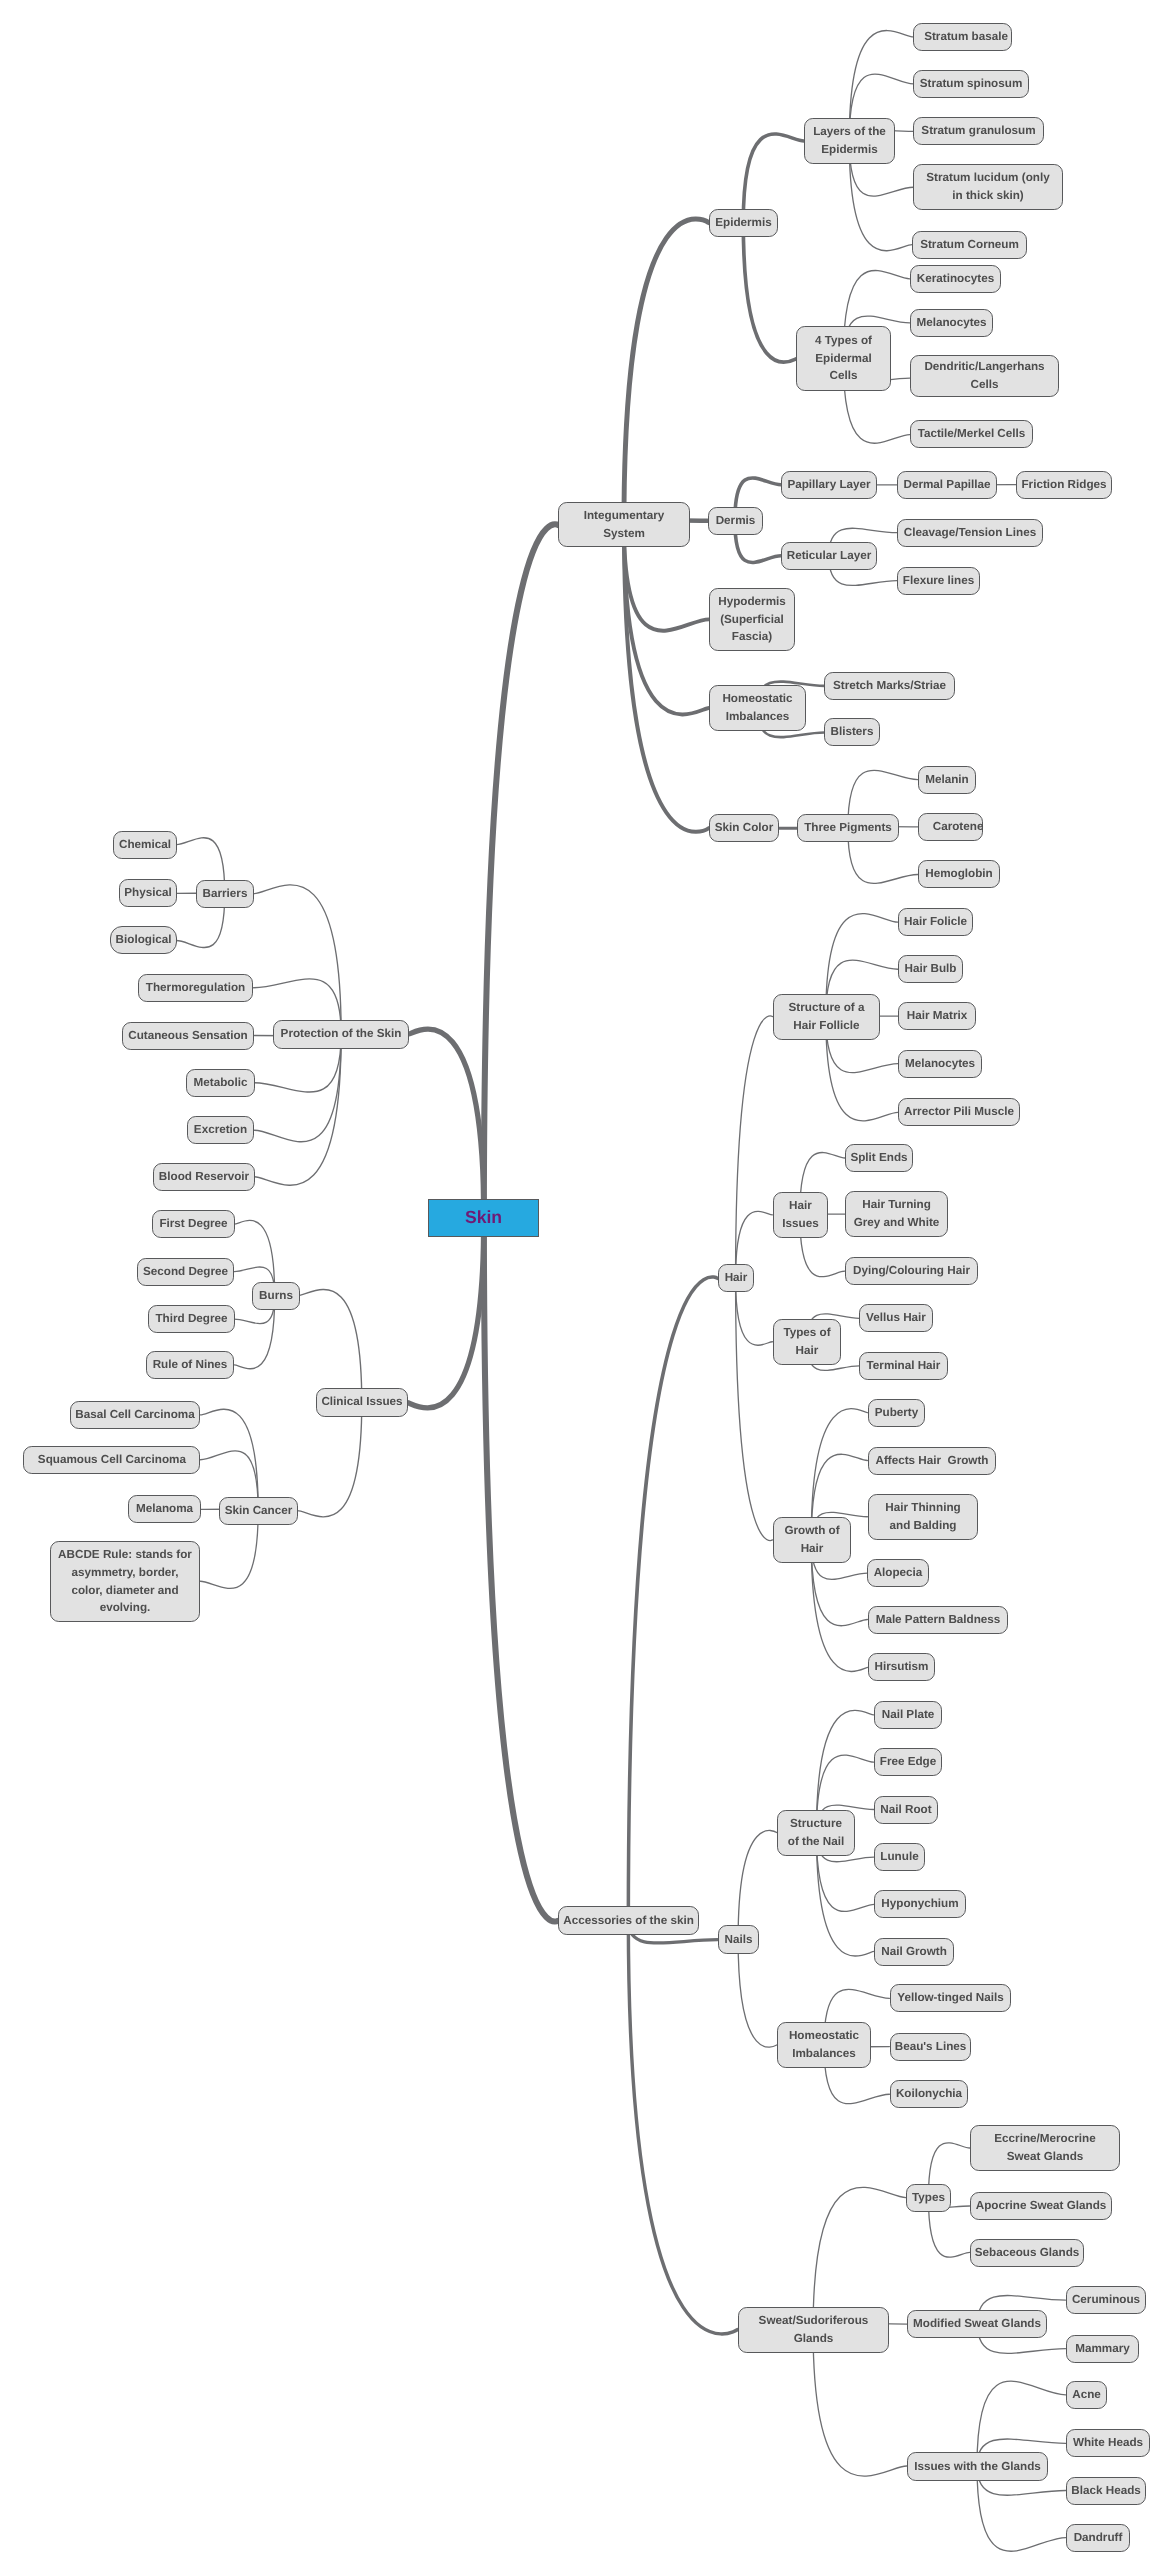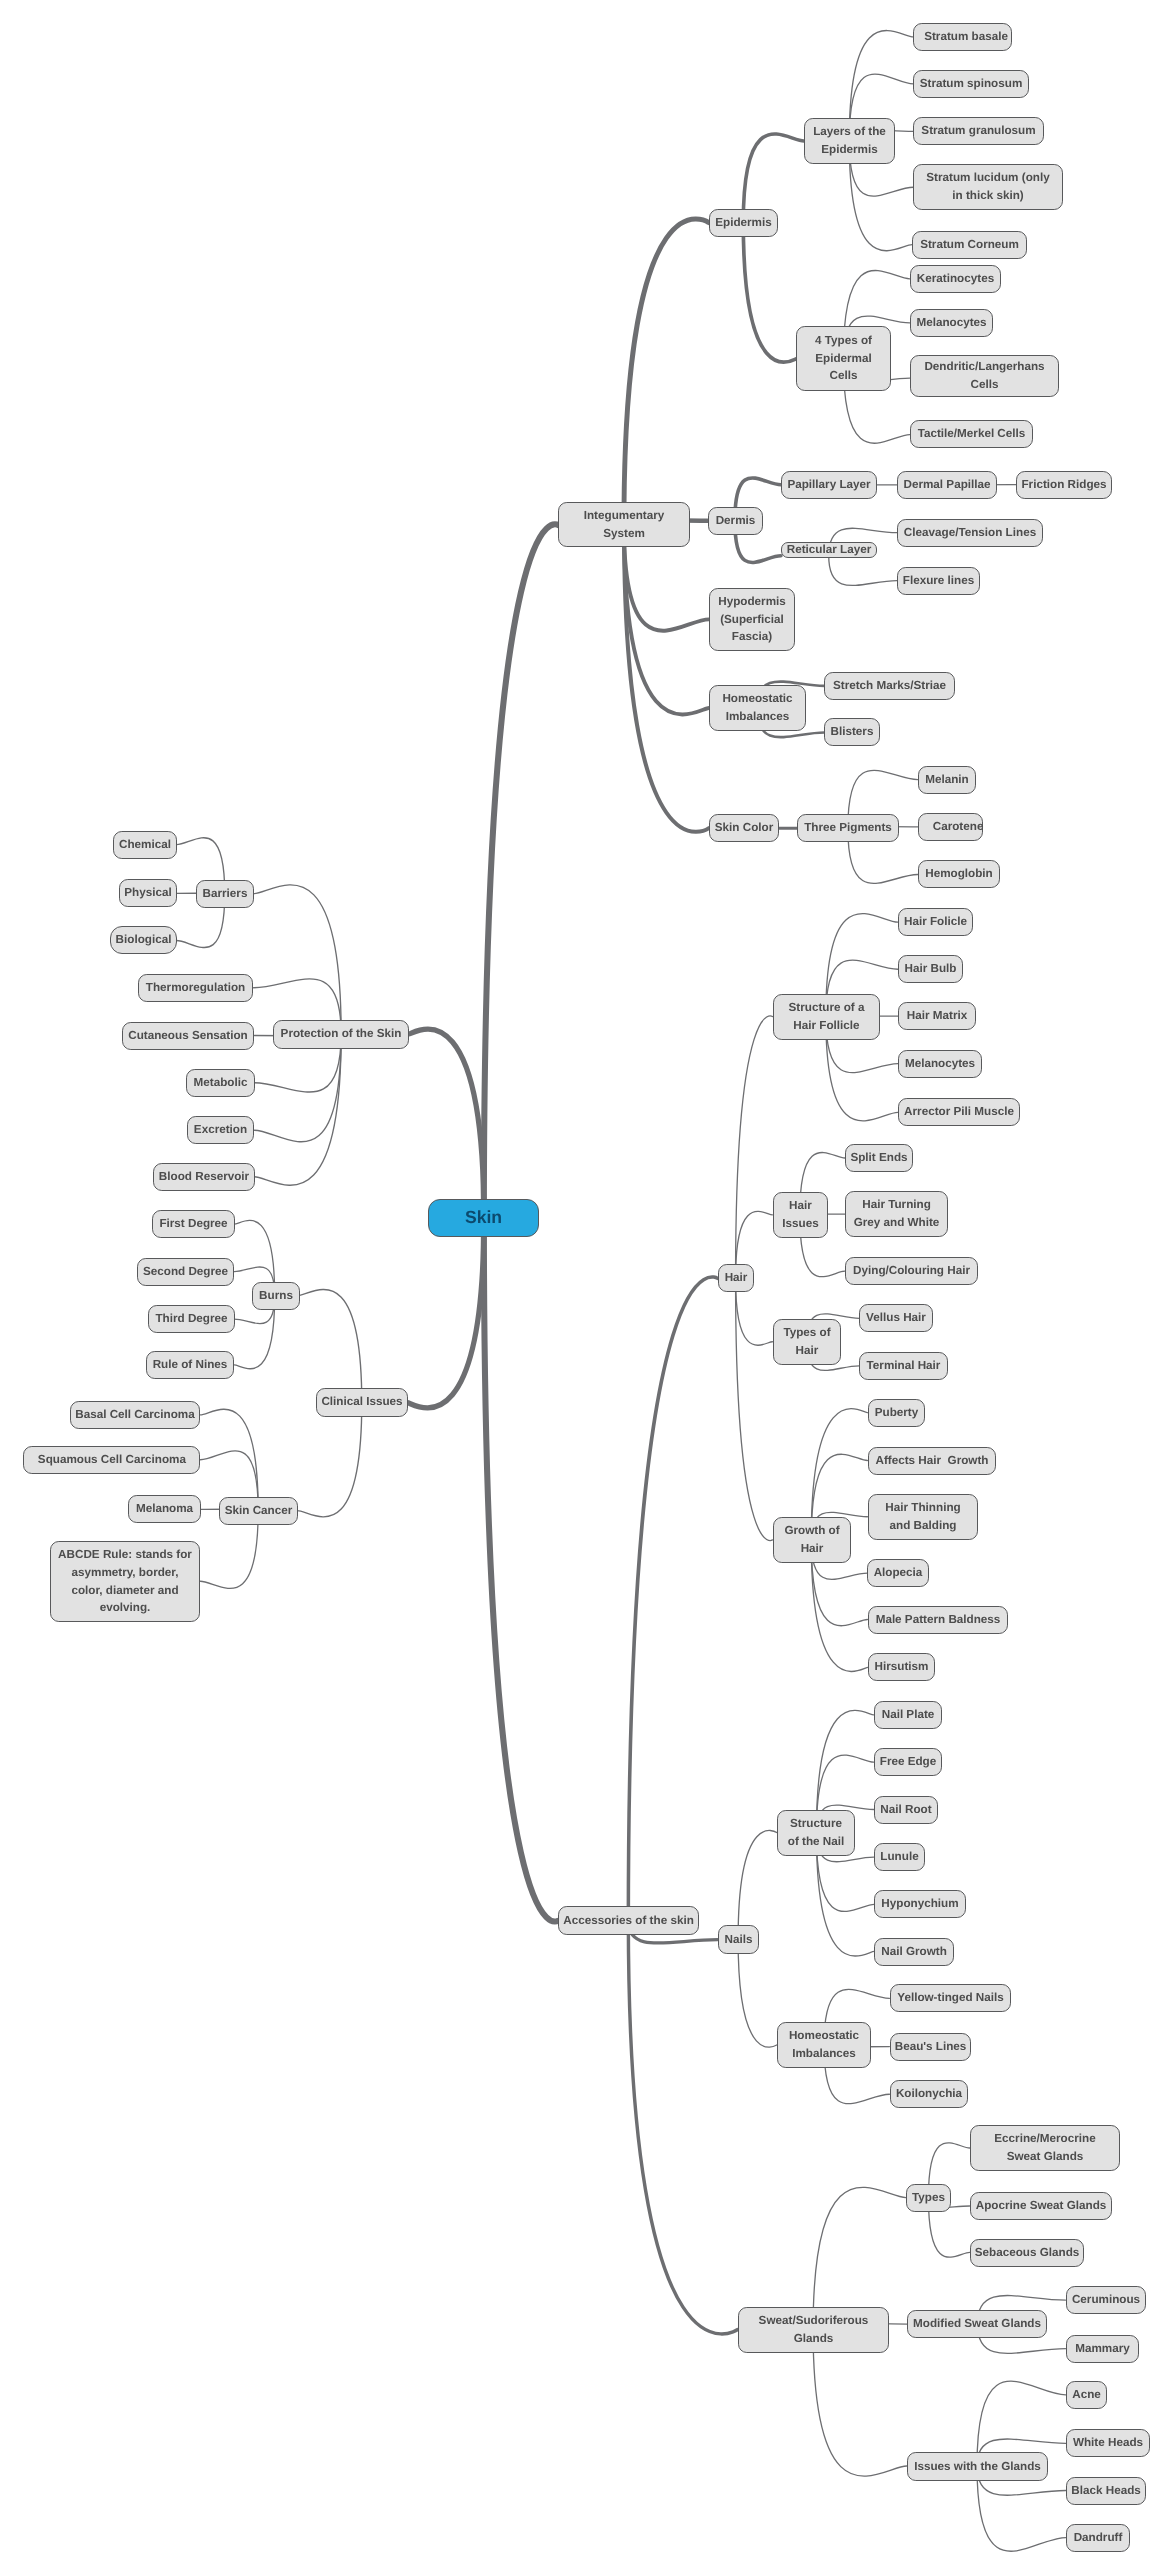--- a/index.html
+++ b/index.html
@@ -8,21 +8,21 @@
        font-family:"Liberation Sans",sans-serif;
        -webkit-font-smoothing:antialiased;text-rendering:geometricPrecision;}
   #stage{position:relative;width:1173px;height:2576px;background:#ffffff;}
   #links{position:absolute;left:0;top:0;width:1173px;height:2576px;}
   .node{position:absolute;box-sizing:border-box;display:flex;align-items:center;
         justify-content:center;text-align:center;border:1.3px solid #58595b;
         border-radius:8.8px;background:#e2e2e2;color:#4d4d4d;
         font-size:11.7px;font-weight:700;line-height:17.6px;letter-spacing:0;
         padding:0 4.9px;white-space:pre;filter:opacity(1);}
   .node.root{background:#26a9e0;border-color:#58595b;border-width:1.5px;
-             border-radius:12px;font-size:17.6px;line-height:21.5px;color:#0c4a6e;}
+             border-radius:0;font-size:17.6px;line-height:21.5px;color:#701a75;}
 </style>
 </head>
 <body>
 
 <div id="stage">
   <svg id="links" viewBox="0 0 1200 2635">
       <path d="M495.0,1246.0 C495.0,483.9 570.9,537.0 570.9,537.0" fill="none" stroke="#6d6e71" stroke-width="6.2" stroke-linecap="round"></path>
       <path d="M638.3,537.0 C638.3,166.8 725.1,227.6 725.1,227.6" fill="none" stroke="#6d6e71" stroke-width="5" stroke-linecap="round"></path>
       <path d="M760.4,227.6 C760.4,100.7 805.0,144.1 822.4,144.1" fill="none" stroke="#6d6e71" stroke-width="3.7" stroke-linecap="round"></path>
       <path d="M868.8,144.1 C868.8,-8.4 919.6,37.6 934.4,37.6" fill="none" stroke="#6d6e71" stroke-width="1.35" stroke-linecap="round"></path>
@@ -132,21 +132,21 @@
       <div class="node" style="left: 912px; top: 231px; width: 115px; height: 28px;"><span>Stratum Corneum</span></div>
       <div class="node" style="left: 796px; top: 326px; width: 95px; height: 65px;"><span>4 Types of<br>Epidermal<br>Cells</span></div>
       <div class="node" style="left: 910px; top: 265px; width: 91px; height: 28px;"><span>Keratinocytes</span></div>
       <div class="node" style="left: 910px; top: 309px; width: 83px; height: 28px;"><span>Melanocytes</span></div>
       <div class="node" style="left: 910px; top: 355px; width: 149px; height: 42px;"><span>Dendritic/Langerhans<br>Cells</span></div>
       <div class="node" style="left: 910px; top: 420px; width: 123px; height: 28px;"><span>Tactile/Merkel Cells</span></div>
       <div class="node" style="left: 708px; top: 507px; width: 55px; height: 28px;"><span>Dermis</span></div>
       <div class="node" style="left: 781px; top: 471px; width: 96px; height: 28px;"><span>Papillary Layer</span></div>
       <div class="node" style="left: 897px; top: 471px; width: 100px; height: 28px;"><span>Dermal Papillae</span></div>
       <div class="node" style="left: 1016px; top: 471px; width: 96px; height: 28px;"><span>Friction Ridges</span></div>
-      <div class="node" style="left: 781px; top: 542px; width: 96px; height: 16px; border-radius: 7px;"><span>Reticular Layer</span></div>
+      <div class="node" style="left: 781px; top: 542px; width: 96px; height: 28px;"><span>Reticular Layer</span></div>
       <div class="node" style="left: 897px; top: 519px; width: 146px; height: 28px;"><span>Cleavage/Tension Lines</span></div>
       <div class="node" style="left: 897px; top: 567px; width: 83px; height: 28px;"><span>Flexure lines</span></div>
       <div class="node" style="left: 709px; top: 588px; width: 86px; height: 63px;"><span>Hypodermis<br>(Superficial<br>Fascia)</span></div>
       <div class="node" style="left: 709px; top: 685px; width: 97px; height: 46px;"><span>Homeostatic<br>Imbalances</span></div>
       <div class="node" style="left: 824px; top: 672px; width: 131px; height: 28px;"><span>Stretch Marks/Striae</span></div>
       <div class="node" style="left: 824px; top: 718px; width: 56px; height: 28px;"><span>Blisters</span></div>
       <div class="node" style="left: 709px; top: 814px; width: 70px; height: 28px;"><span>Skin Color</span></div>
       <div class="node" style="left: 797px; top: 814px; width: 102px; height: 28px;"><span>Three Pigments</span></div>
       <div class="node" style="left: 918px; top: 766px; width: 58px; height: 28px;"><span>Melanin</span></div>
       <div class="node" style="left: 918px; top: 813px; width: 65px; height: 28px; padding-left: 20px;"><span>Carotene</span></div>

